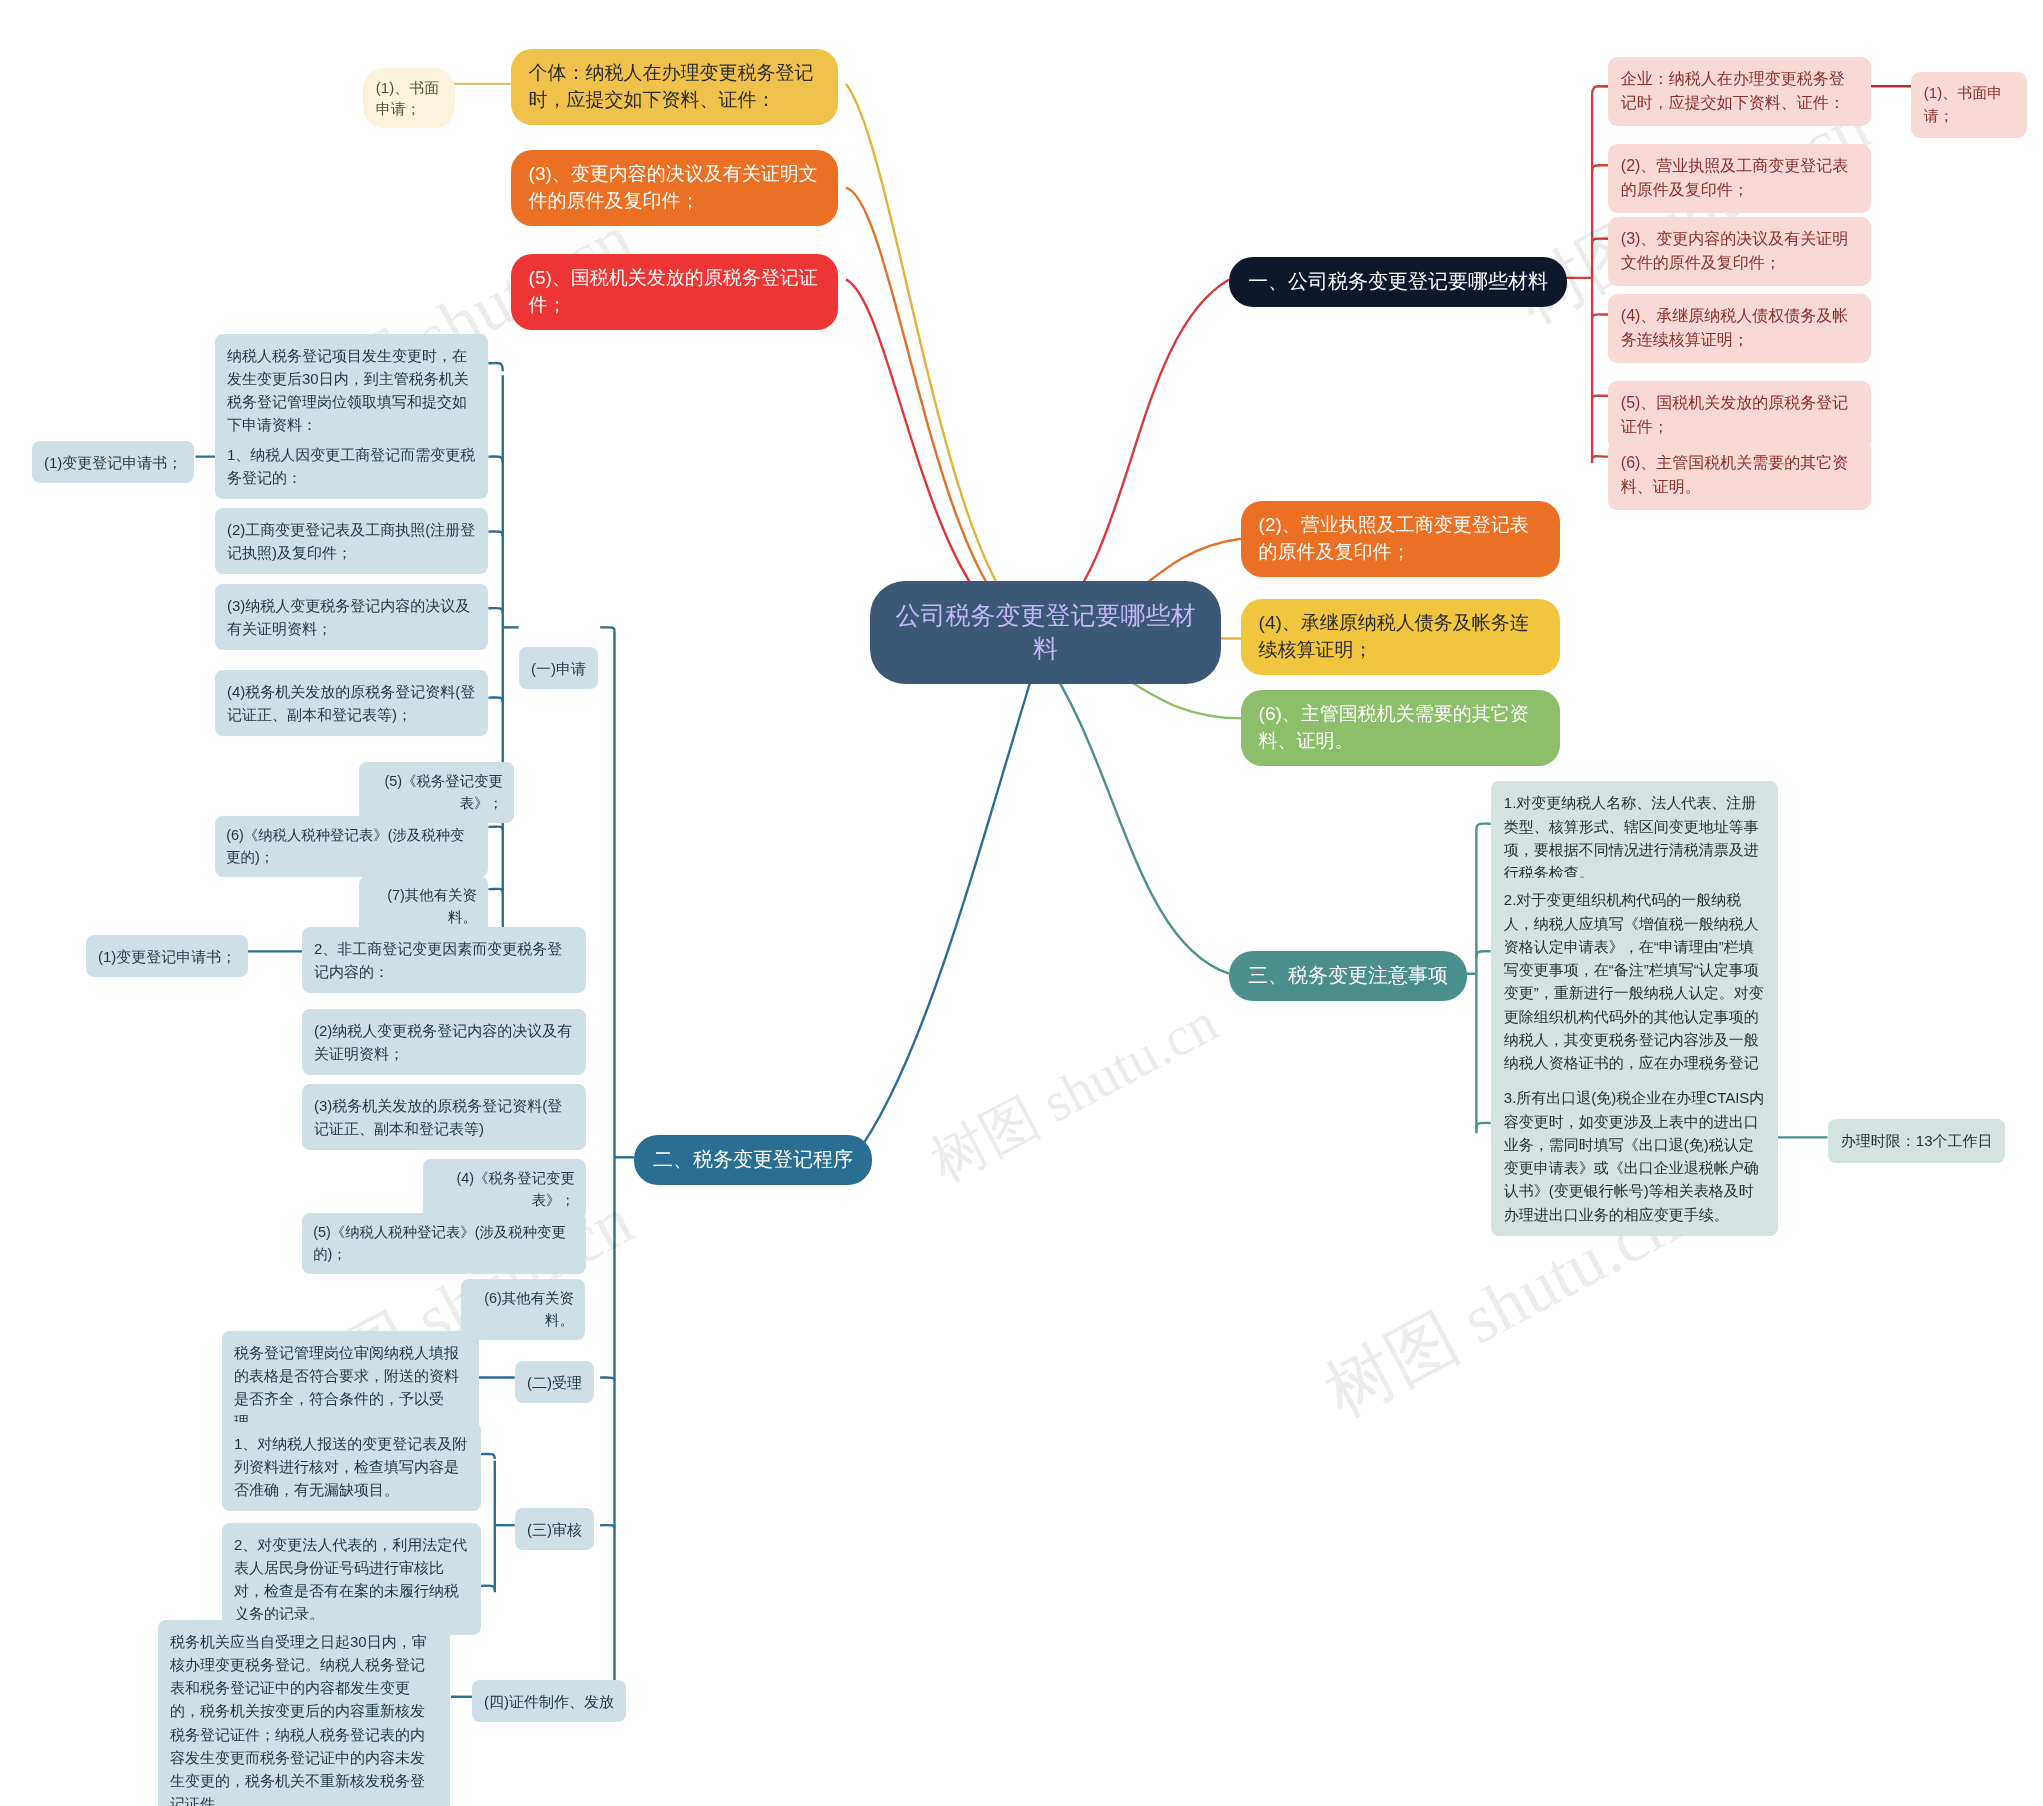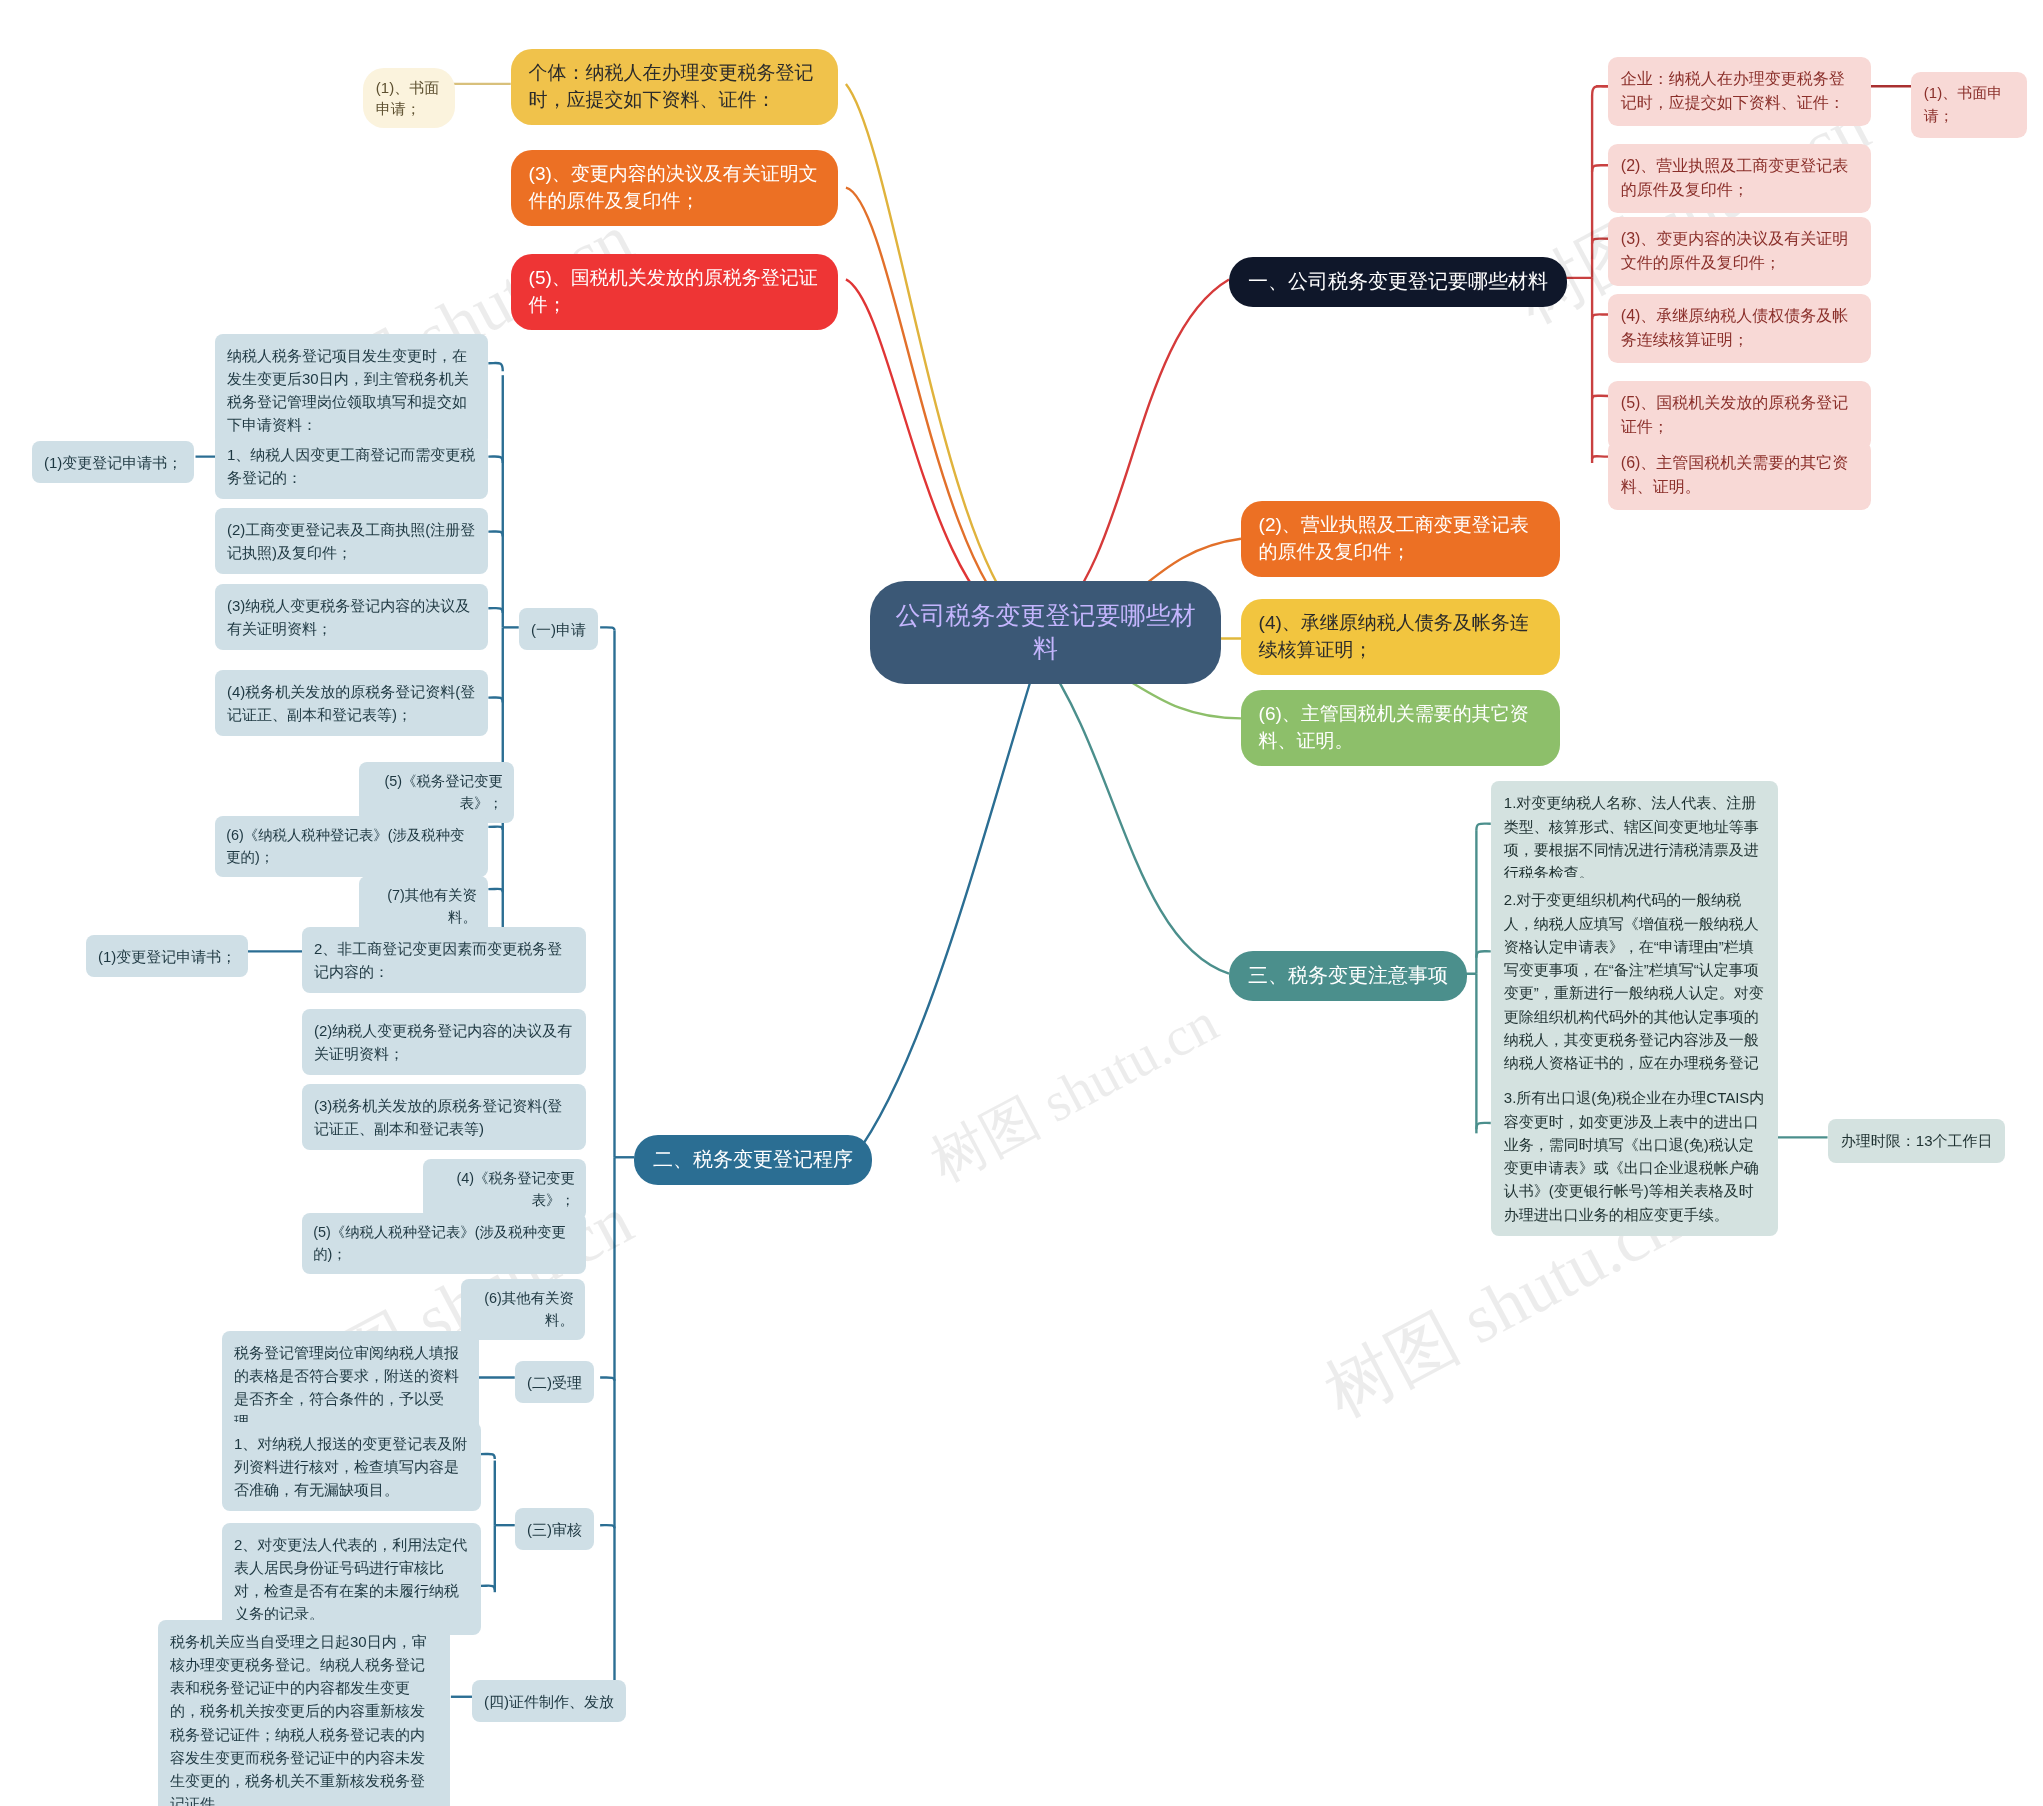--- a/index.html
+++ b/index.html
@@ -249,21 +249,21 @@
   <div class="node note" style="left:1491px; top:781px; width:287px;">1.对变更纳税人名称、法人代表、注册类型、核算形式、辖区间变更地址等事项，要根据不同情况进行清税清票及进行税务检查。</div>
 
   <div class="node note" style="left:1491px; top:878px; width:287px;">2.对于变更组织机构代码的一般纳税人，纳税人应填写《增值税一般纳税人资格认定申请表》，在“申请理由”栏填写变更事项，在“备注”栏填写“认定事项变更”，重新进行一般纳税人认定。对变更除组织机构代码外的其他认定事项的纳税人，其变更税务登记内容涉及一般纳税人资格证书的，应在办理税务登记变更的同时一并换发《增值税一般纳税人资格证书》。</div>
 
   <div class="node note" style="left:1491px; top:1076px; width:287px;">3.所有出口退(免)税企业在办理CTAIS内容变更时，如变更涉及上表中的进出口业务，需同时填写《出口退(免)税认定变更申请表》或《出口企业退税帐户确认书》(变更银行帐号)等相关表格及时办理进出口业务的相应变更手续。</div>
 
   <div class="node note lbl" style="left:1828px; top:1119px;">办理时限：13个工作日</div>
 
   <div class="node branch blue" style="left:634px; top:1135px;">二、税务变更登记程序</div>
 
-  <div class="node pale lbl" style="left:519px; top:608px;">(一)申请</div>
+  <div class="node pale lbl" style="left:519px; top:647px;">(一)申请</div>
 
   <div class="node pale" style="left:215px; top:334px; width:273px;">纳税人税务登记项目发生变更时，在发生变更后30日内，到主管税务机关税务登记管理岗位领取填写和提交如下申请资料：</div>
 
   <div class="node pale" style="left:215px; top:433px; width:273px;">1、纳税人因变更工商登记而需变更税务登记的：</div>
 
   <div class="node pale lbl" style="left:32px; top:441px;">(1)变更登记申请书；</div>
 
   <div class="node pale" style="left:215px; top:508px; width:273px;">(2)工商变更登记表及工商执照(注册登记执照)及复印件；</div>
 
   <div class="node pale" style="left:215px; top:584px; width:273px;">(3)纳税人变更税务登记内容的决议及有关证明资料；</div>

